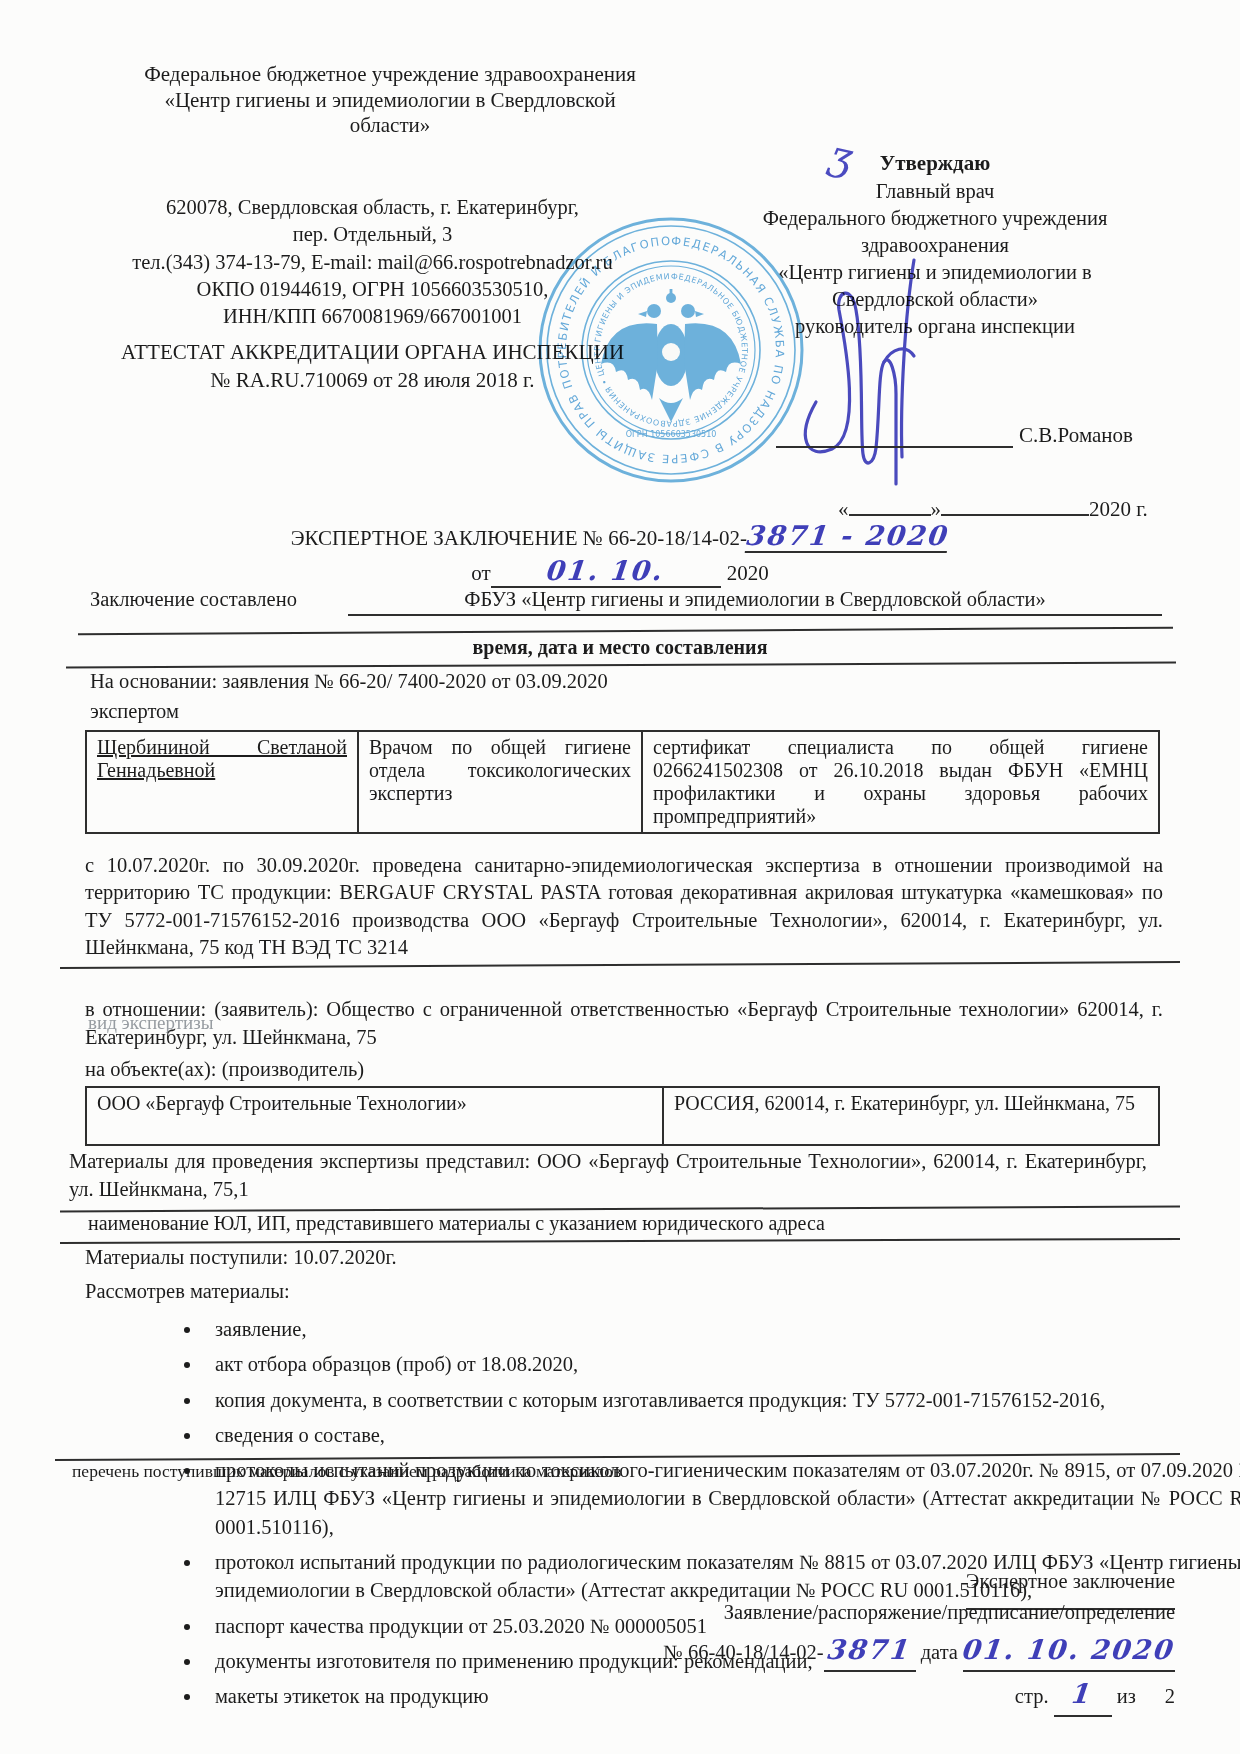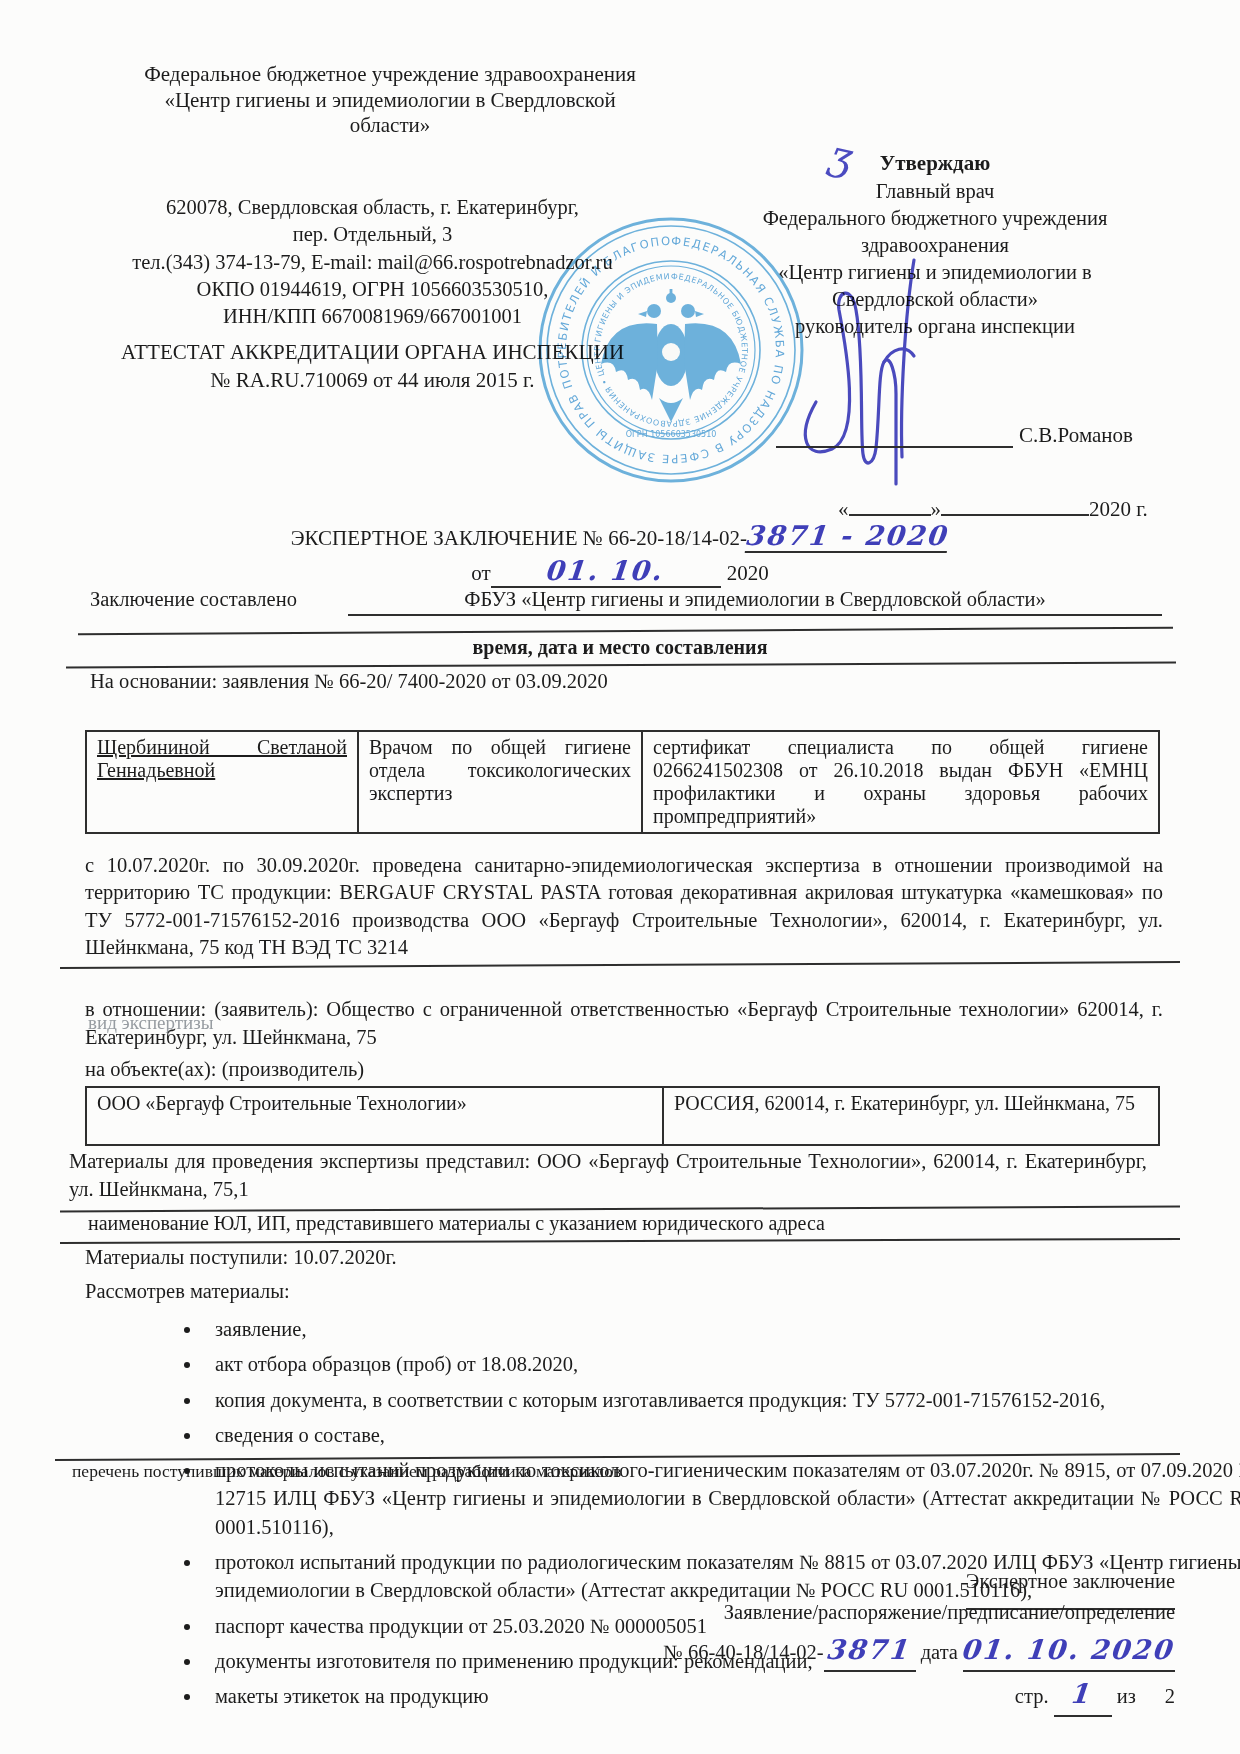--- a/index.html
+++ b/index.html
@@ -62,21 +62,21 @@
   <div class="abs ctr" style="left:85px; top:194px; width:575px; font-size:20.5px; line-height:1.33;">
     <div>620078, Свердловская область, г. Екатеринбург,</div>
     <div>пер. Отдельный, 3</div>
     <div>тел.(343) 374-13-79, E-mail: mail@66.rospotrebnadzor.ru</div>
     <div>ОКПО 01944619, ОГРН 1056603530510,</div>
     <div>ИНН/КПП 6670081969/667001001</div>
   </div>
 
   <div class="abs ctr" style="left:85px; top:338px; width:575px; font-size:21px; line-height:1.35;">
     <div>АТТЕСТАТ АККРЕДИТАЦИИ ОРГАНА ИНСПЕКЦИИ</div>
-    <div>№ RA.RU.710069 от 44 июля 2015 г.</div>
+    <div>№ RA.RU.710069 от 28 июля 2018 г.</div>
   </div>
 
   <div class="abs stamp-wrap" style="left:533px; top:212px; width:276px; height:276px;">
     <svg width="276" height="276" viewBox="0 0 276 276">
       <defs>
         <path id="ringOuter" d="M138,33 a105,105 0 1,1 -0.2,0" fill="none"></path>
         <path id="ringInner" d="M138,67 a71,71 0 1,1 -0.2,0" fill="none"></path>
       </defs>
       <g stroke="#5aa9db" fill="none">
         <circle cx="138" cy="138" r="131" stroke-width="3"></circle>
@@ -139,20 +139,21 @@
   <div class="abs" style="left:90px; top:588px; width:1072px; display:flex; font-size:20.5px;">
     <div style="width:258px;">Заключение составлено</div>
     <div class="ctr" style="flex:1; border-bottom:2px solid #2e2e2e; padding-bottom:3px;">ФБУЗ «Центр гигиены и эпидемиологии в Свердловской области»</div>
   </div>
 
   <div class="rule" style="left:78px; top:630px; width:1095px; transform:rotate(-0.35deg);"></div>
   <div class="abs ctr b" style="left:90px; top:636px; width:1060px; font-size:20px;">время, дата и место составления</div>
   <div class="rule" style="left:66px; top:664px; width:1110px; transform:rotate(-0.25deg);"></div>
 
   <div class="abs" style="left:90px; top:670px; width:1072px; font-size:20.5px;">На основании: заявления №  66-20/ 7400-2020 от 03.09.2020</div>
+  <div class="abs" style="left:90px; top:700px; width:400px; font-size:20.5px;">экспертом</div>
 
   <table class="abs" style="left:85px; top:730px; width:1075px;">
     <tbody>
         <tr>
       <td class="just" style="width:250px;text-decoration:underline;">Щербининой Светланой Геннадьевной</td>
       <td class="just" style="width:262px;">Врачом по общей гигиене отдела токсикологических экспертиз</td>
       <td class="just">сертификат специалиста по общей гигиене 0266241502308 от 26.10.2018 выдан ФБУН «ЕМНЦ профилактики и охраны здоровья рабочих промпредприятий»</td>
     </tr>
   </tbody>
     </table>

